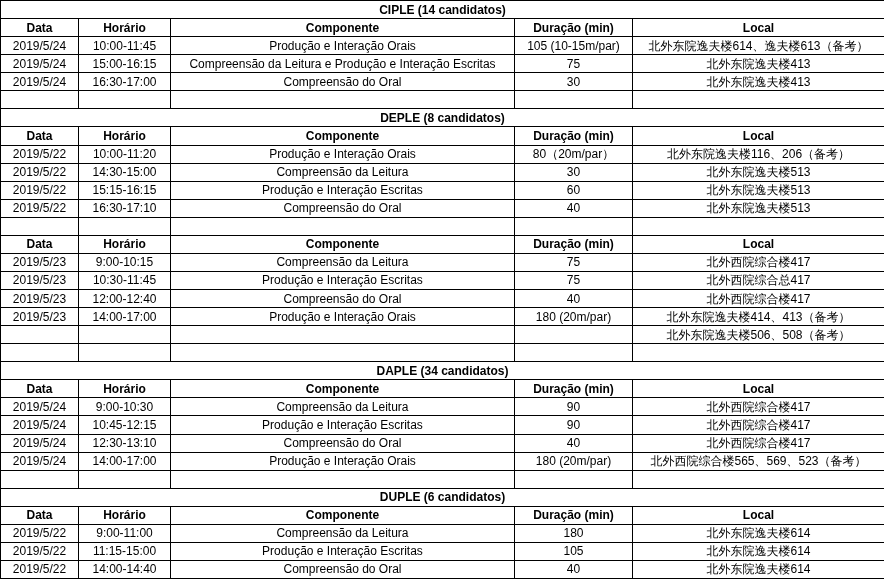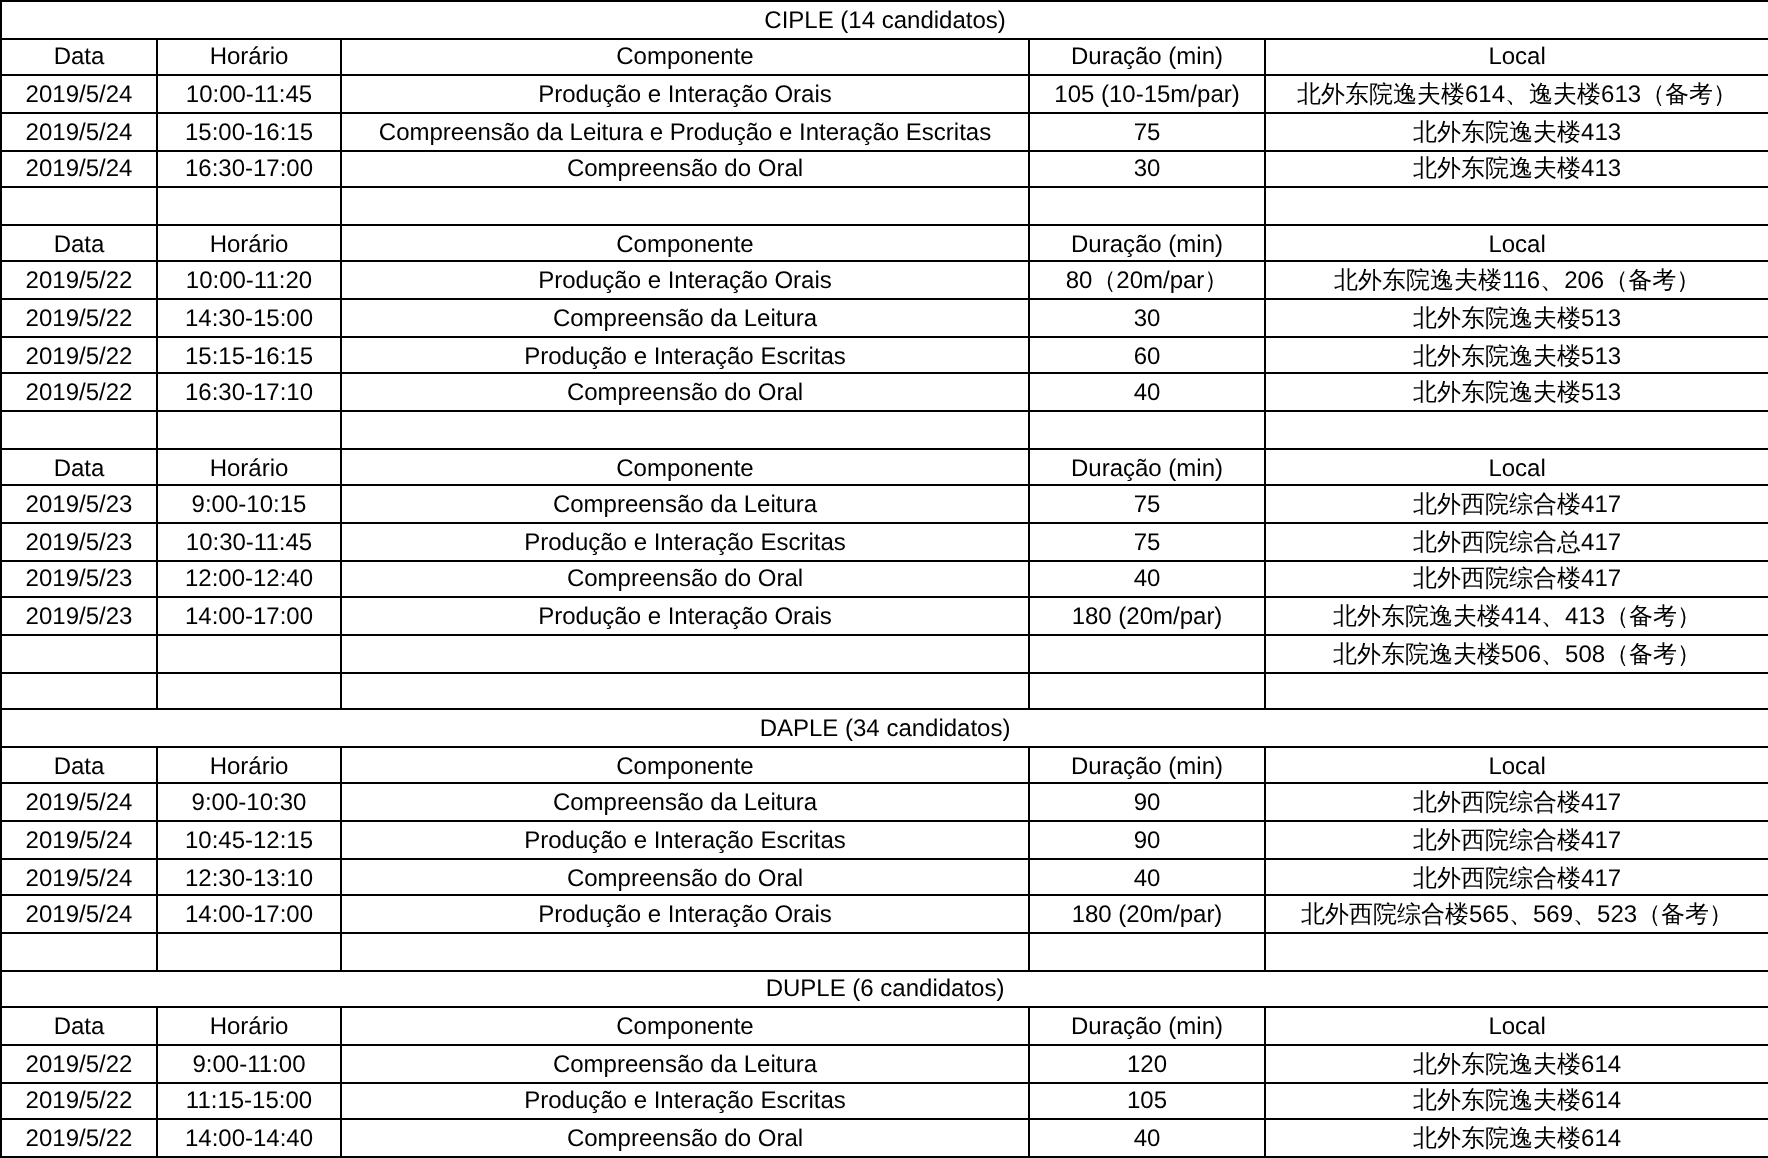--- a/index.html
+++ b/index.html
@@ -26,24 +26,24 @@
     border: 1px solid #000000;
     text-align: center;
     vertical-align: middle;
     padding: 0 1px;
     height: 17px;
     line-height: 16px;
     white-space: nowrap;
     overflow: hidden;
   }
   tr.title-row td {
-    font-weight: normal;
+    font-weight: bold;
   }
   tr.header-row td {
-    font-weight: normal;
+    font-weight: bold;
   }
 </style>
 </head>
 <body>
 
 <table class="schedule">
   <colgroup>
     <col style="width: 78px;">
     <col style="width: 92px;">
     <col style="width: 344px;">
@@ -82,20 +82,23 @@
         <td>30</td>
         <td>北外东院逸夫楼413</td>
       </tr>
       <tr>
         <td></td>
         <td></td>
         <td></td>
         <td></td>
         <td></td>
       </tr>
+      <tr class="title-row">
+        <td colspan="5">DEPLE (8 candidatos)</td>
+      </tr>
       <tr class="header-row">
         <td>Data</td>
         <td>Horário</td>
         <td>Componente</td>
         <td>Duração (min)</td>
         <td>Local</td>
       </tr>
       <tr>
         <td>2019/5/22</td>
         <td>10:00-11:20</td>
@@ -232,21 +235,21 @@
         <td>Data</td>
         <td>Horário</td>
         <td>Componente</td>
         <td>Duração (min)</td>
         <td>Local</td>
       </tr>
       <tr>
         <td>2019/5/22</td>
         <td>9:00-11:00</td>
         <td>Compreensão da Leitura</td>
-        <td>120</td>
+        <td>180</td>
         <td>北外东院逸夫楼614</td>
       </tr>
       <tr>
         <td>2019/5/22</td>
         <td>11:15-15:00</td>
         <td>Produção e Interação Escritas</td>
         <td>105</td>
         <td>北外东院逸夫楼614</td>
       </tr>
       <tr>

